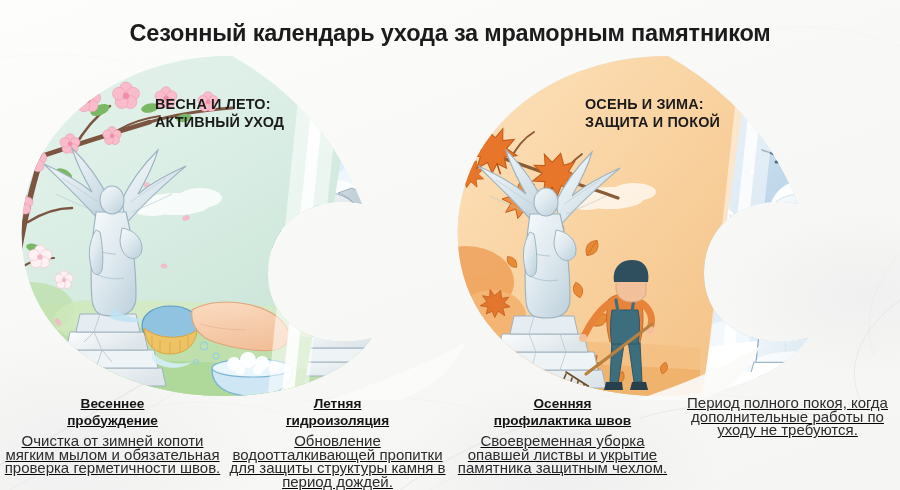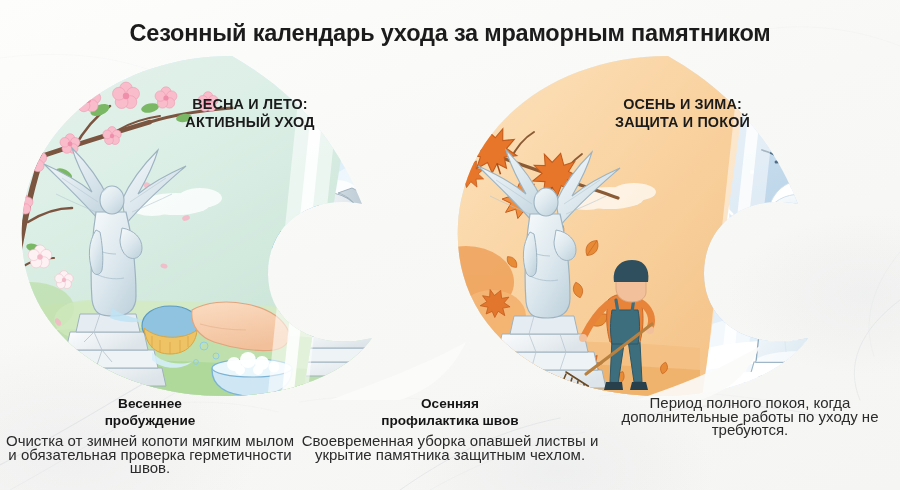--- a/index.html
+++ b/index.html
@@ -31,34 +31,34 @@
     color: #1b1b1b;
     z-index: 30;
   }
 
   
   .stage { position:absolute; top:52px; left:0; width:900px; height:348px; z-index:5; }
 
   
   .banner {
     position:absolute; z-index: 25;
-    text-align:center; color:#1b1b1b;
+    color:#1b1b1b;
     font-weight:700; font-size:14.4px; line-height:17.5px;
     letter-spacing:0.15px;
     white-space: pre-line;
   }
   #banner-left  { top: 96px; left: 155px; width: 190px; }
   #banner-right { top: 96px; left: 585px; width: 195px; }
 
   
   .captions {
     position:absolute; top:396px; left:0; width:900px; height:94px;
     display:flex; z-index: 30;
   }
-  .caption { flex:1; text-align:center; padding: 0 1px; }
+  .caption { flex:1; text-align:center; padding: 0 1px; text-decoration: underline; }
   .caption h3 {
     font-size: 13.6px; font-weight:700; color:#151515;
     line-height: 16.5px; margin-bottom: 5px; white-space: pre-line;
   }
   .caption p {
     font-size: 15px; font-weight:400; color:#2b2b2b;
     line-height: 13.6px;
   }
 </style>
 </head>
@@ -725,20 +725,25 @@
   <div class="banner" id="banner-right">ОСЕНЬ И ЗИМА:
 ЗАЩИТА И ПОКОЙ</div>
 
   <div class="captions">
     <div class="caption">
       <h3>Весеннее
 пробуждение</h3>
       <p>Очистка от зимней копоти мягким мылом и обязательная проверка герметичности швов.</p>
     </div>
     <div class="caption">
+      <h3>Летняя
+гидроизоляция</h3>
+      <p>Обновление водоотталкивающей пропитки для защиты структуры камня в период дождей.</p>
+    </div>
+    <div class="caption">
       <h3>Осенняя
 профилактика швов</h3>
       <p>Своевременная уборка опавшей листвы и укрытие памятника защитным чехлом.</p>
     </div>
     <div class="caption">
       <p>Период полного покоя, когда дополнительные работы по уходу не требуются.</p>
     </div>
   </div>
 
 </div>

